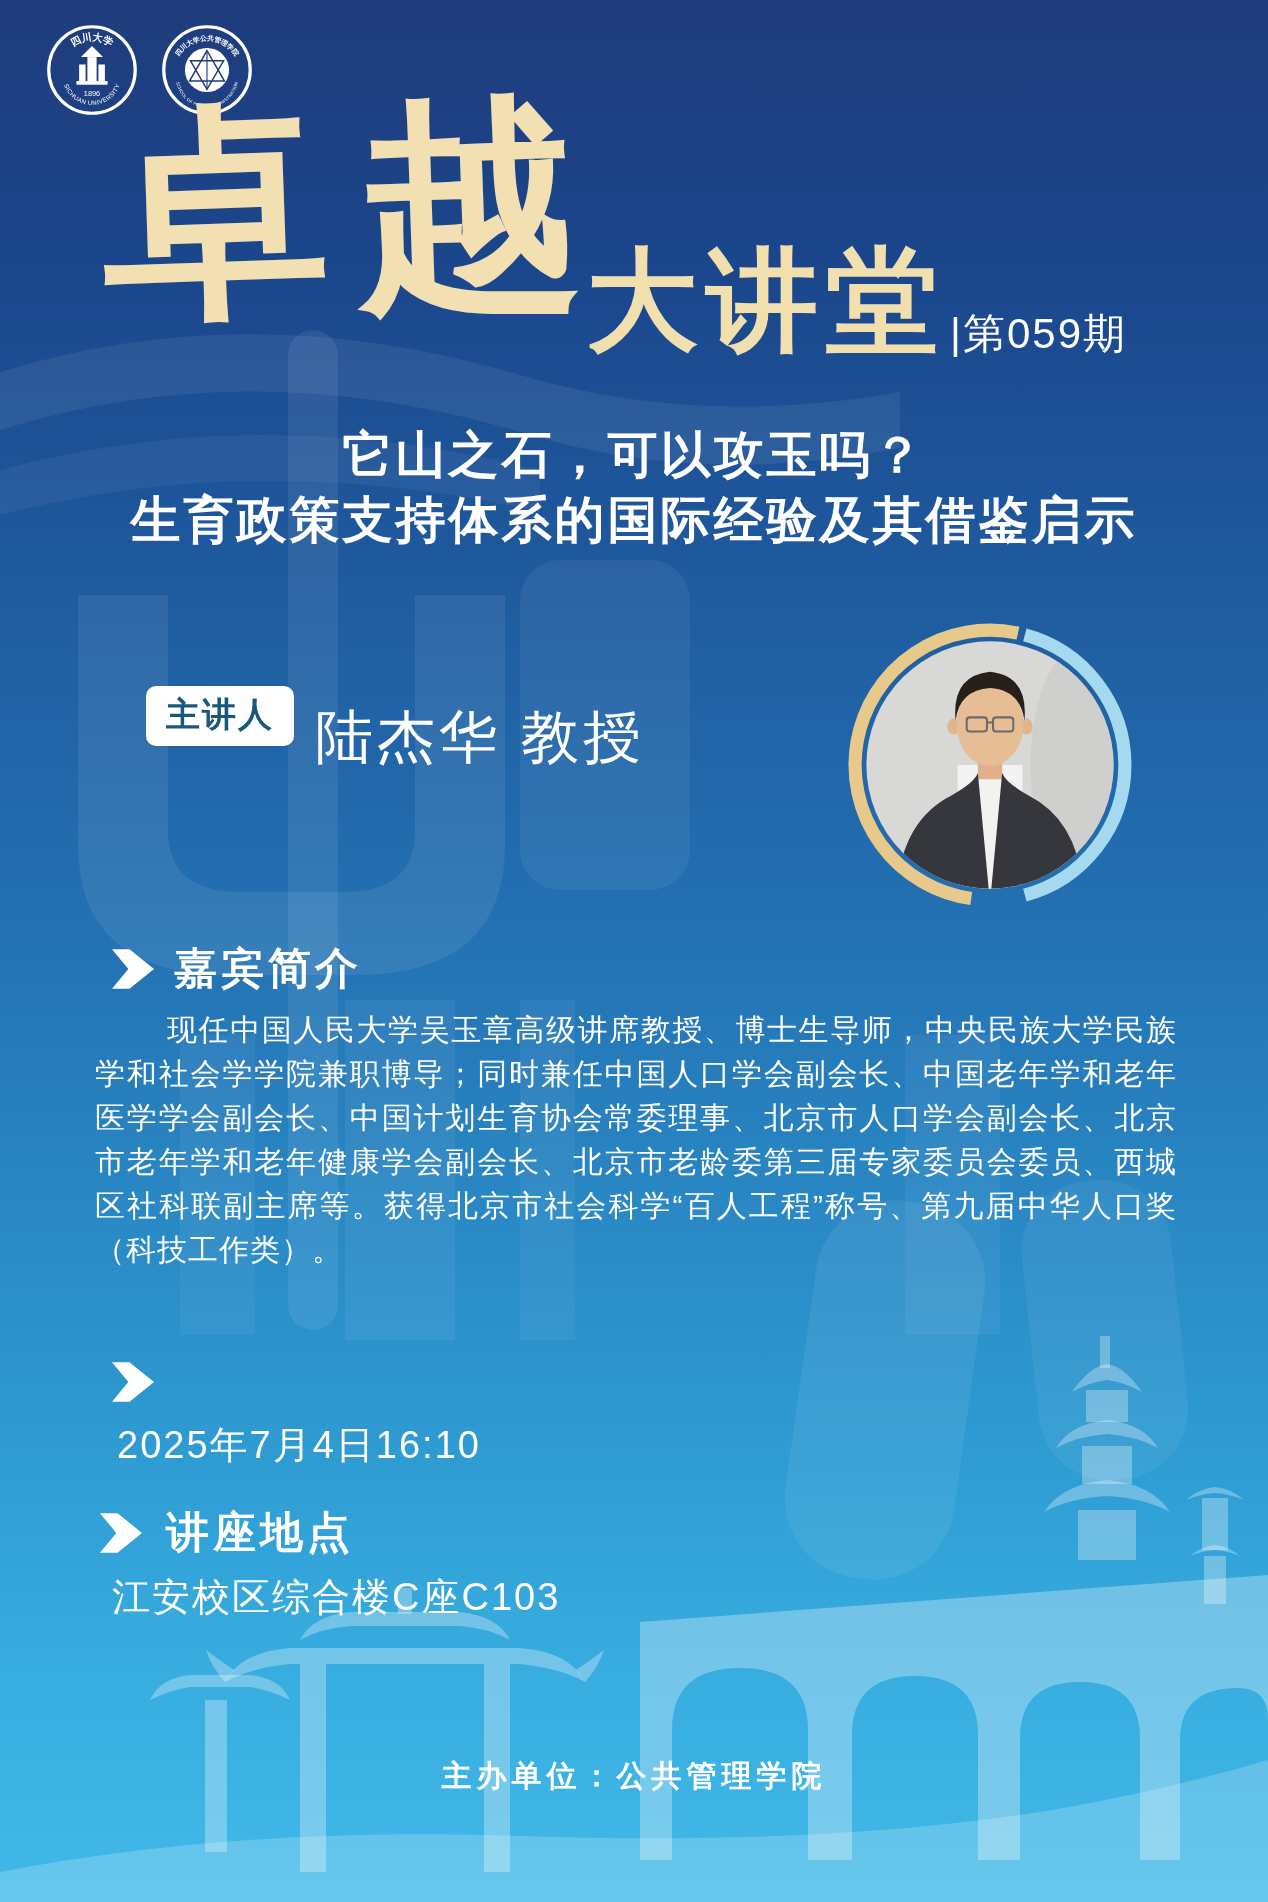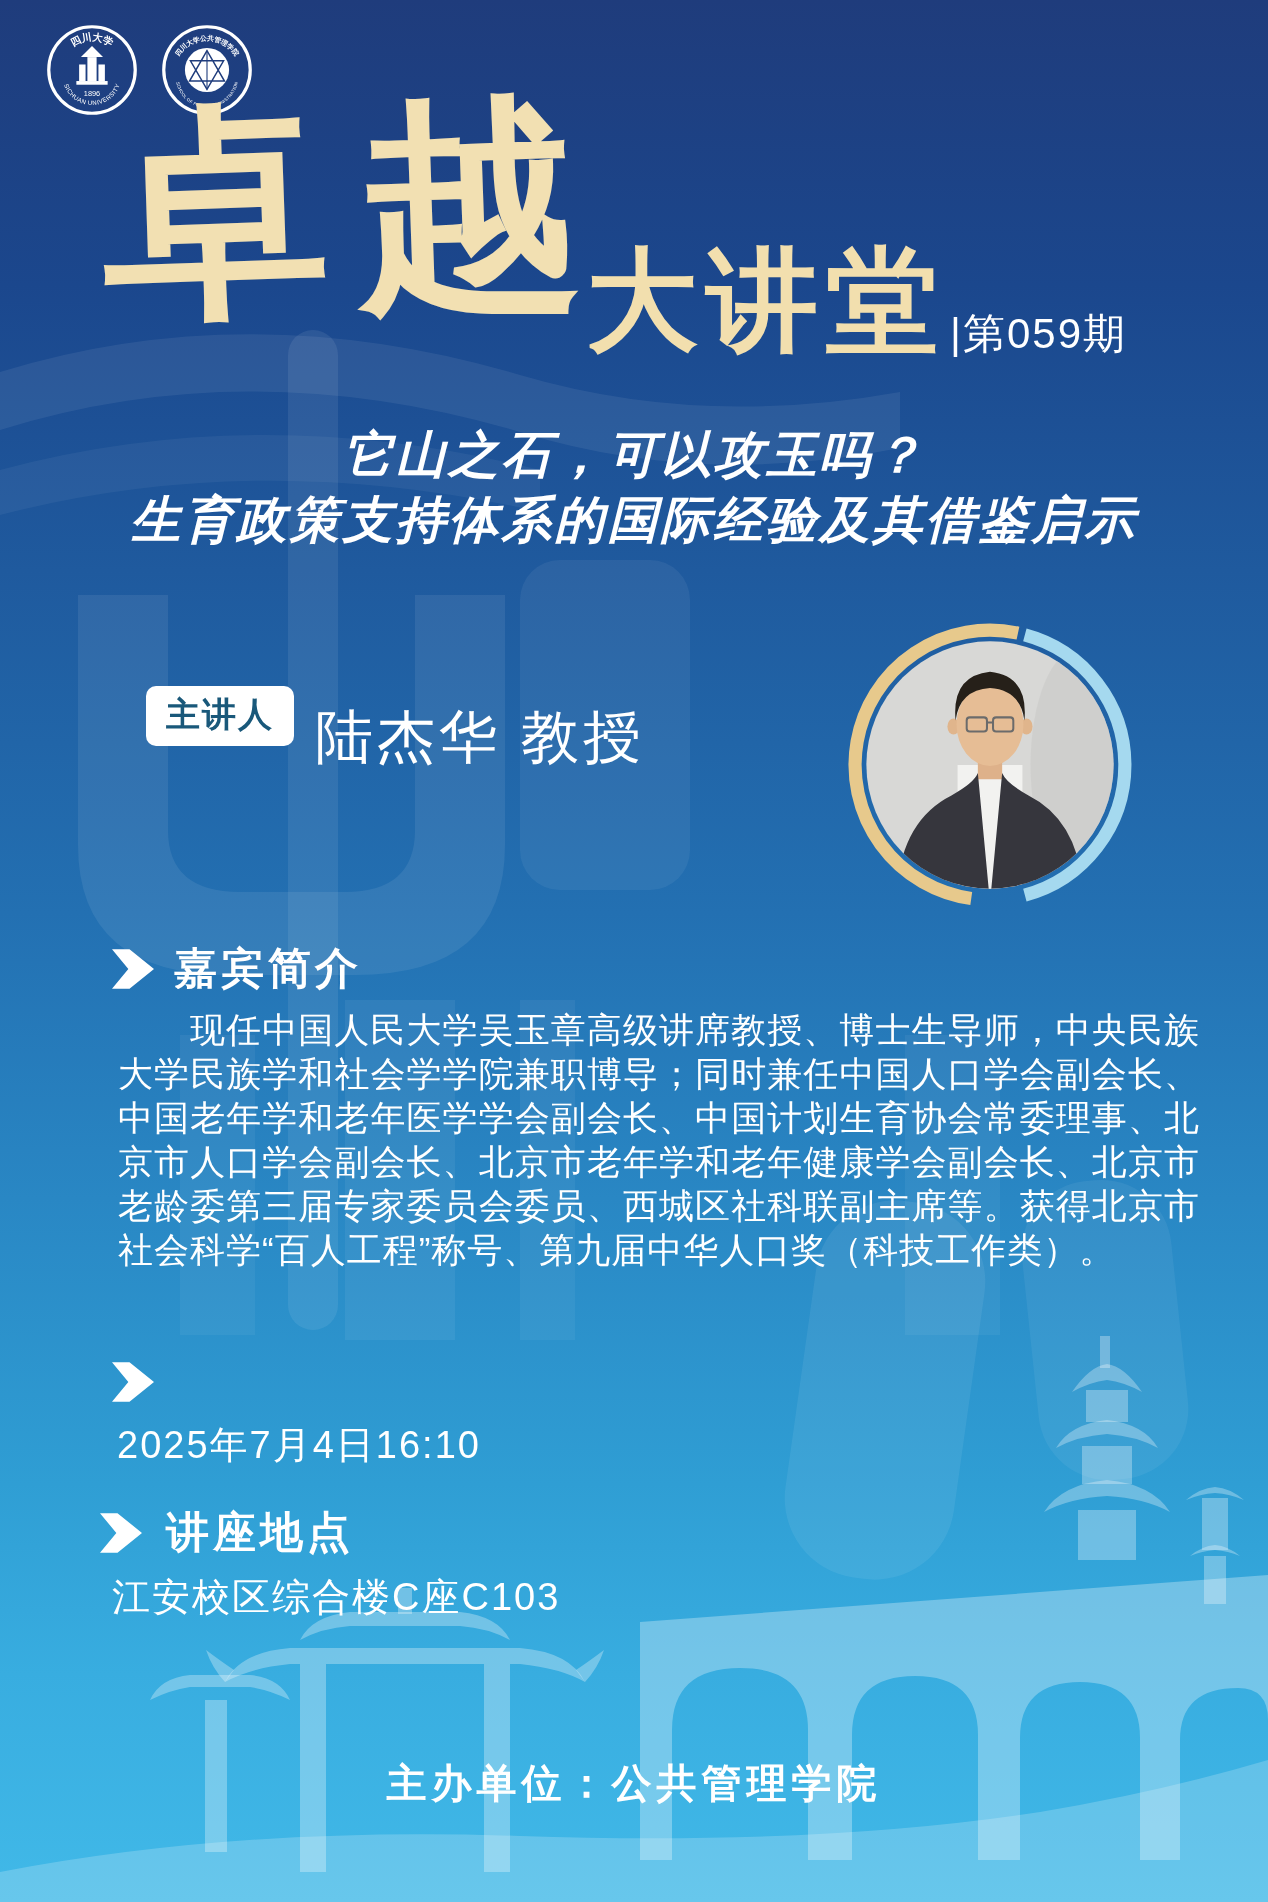--- a/index.html
+++ b/index.html
@@ -24,21 +24,21 @@
     position:absolute;left:586px;top:244px;
     font-family:"DejaVu Serif",serif;font-weight:700;
     font-size:112px;line-height:1;letter-spacing:8px;color:#f2dfae;white-space:nowrap;
   }
   .edition{
     position:absolute;left:950px;top:306px;
     font-size:42px;font-weight:500;color:#ffffff;letter-spacing:2px;white-space:nowrap;
   }
   .title-line{
     position:absolute;left:0;right:0;text-align:center;
-    color:#ffffff;font-weight:800;font-size:50px;letter-spacing:3px;white-space:nowrap;font-style:italic;
+    color:#ffffff;font-weight:800;font-size:50px;letter-spacing:3px;white-space:nowrap;
   }
   .title-line.l1{top:422px;}
   .title-line.l2{top:487px;}
   .speaker-badge{
     position:absolute;left:146px;top:686px;
     background:#ffffff;color:#19587a;border-radius:10px;
     font-size:34px;font-weight:700;letter-spacing:2px;
     padding:6px 20px 8px 20px;
   }
   .speaker-name{
@@ -49,31 +49,31 @@
   .section-heading{
     position:absolute;display:flex;align-items:center;gap:20px;
     color:#ffffff;font-size:43px;font-weight:700;letter-spacing:4px;white-space:nowrap;
   }
   .section-heading.bio{left:112px;top:940px;}
   .section-heading.time{left:112px;top:1362px;}
   .section-heading.loc{left:100px;top:1504px;gap:24px;}
   .chevron{width:42px;height:40px;flex:0 0 auto;}
   .bio-text{
     position:absolute;left:95px;top:1008px;width:1082px;
-    color:#ffffff;font-size:35px;line-height:44px;letter-spacing:1px;
-    text-align:justify;text-indent:72px;margin-left:23px;
+    color:#ffffff;font-size:30px;line-height:44px;letter-spacing:1px;
+    text-align:justify;text-indent:72px;
   }
   .value-text{
     position:absolute;color:#ffffff;font-size:38px;letter-spacing:2px;white-space:nowrap;
   }
   .value-text.time{left:117px;top:1420px;}
   .value-text.loc{left:112px;top:1572px;}
   .footer{
     position:absolute;left:0;right:0;top:1756px;text-align:center;
-    color:#ffffff;font-size:40px;font-weight:700;letter-spacing:5px;
+    color:#ffffff;font-size:30px;font-weight:700;letter-spacing:5px;
   }
   .logo text{fill:#ffffff;}
 </style>
 </head>
 <body>
 
 <div class="poster">
 
   <svg class="bg-decor" viewBox="0 0 1268 1902" aria-hidden="true">
     <g fill="#ffffff">

